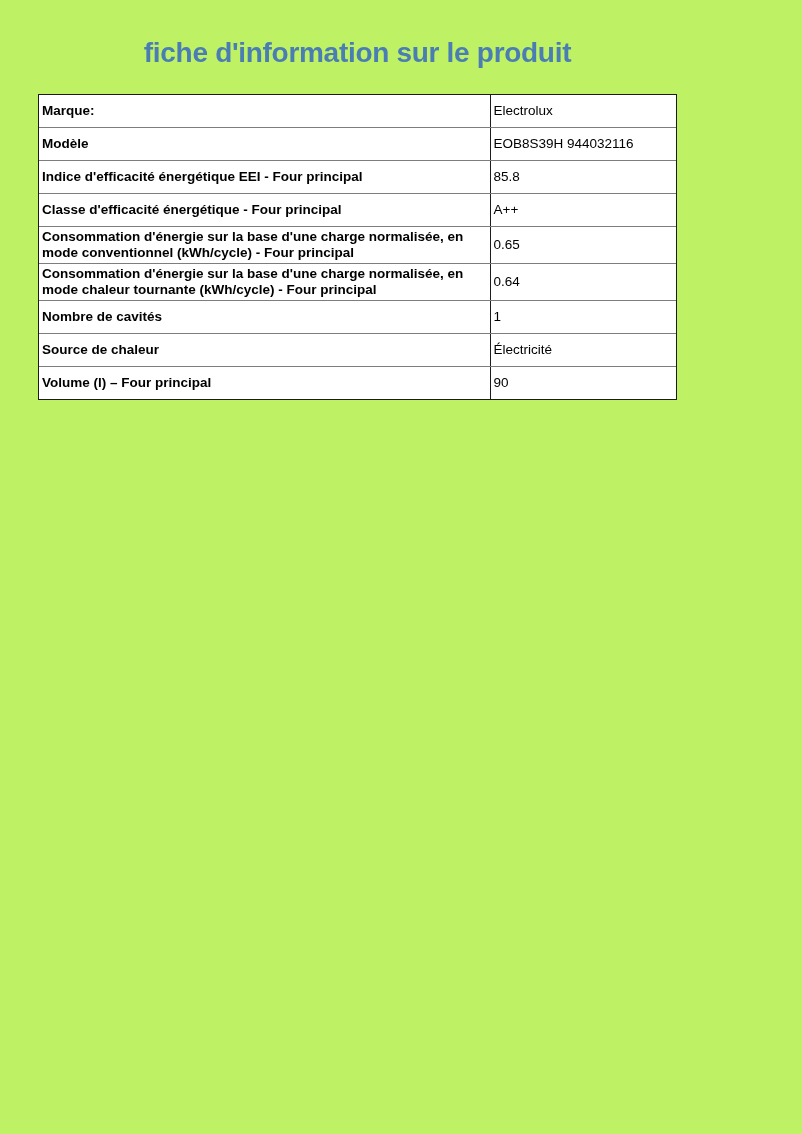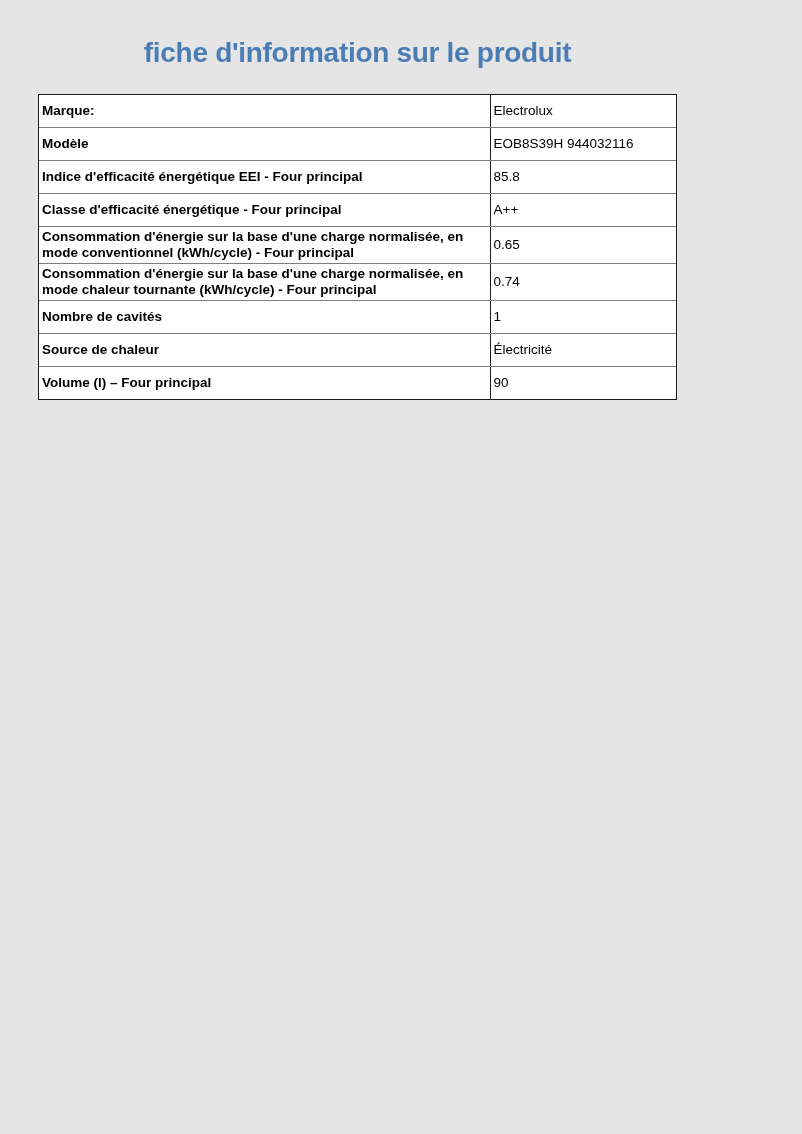--- a/index.html
+++ b/index.html
@@ -11,21 +11,21 @@
     width: 802px;
     height: 1134px;
     font-family: "Liberation Sans", sans-serif;
     color: #000000;
     overflow: hidden;
   }
   .page {
     position: relative;
     width: 802px;
     height: 1134px;
-    background: #e5e5e5;
+    background: #bef264;
   }
   .title {
     width: 639px;
     margin: 0;
     position: absolute;
     left: 38px;
     top: 38px;
     text-align: center;
     font-size: 28px;
     line-height: 30px;
@@ -98,21 +98,21 @@
     <td class="value">A++</td>
   </tr>
 
   <tr>
     <td class="label">Consommation d'énergie sur la base d'une charge normalisée, en mode conventionnel (kWh/cycle) - Four principal</td>
     <td class="value">0.65</td>
   </tr>
 
   <tr>
     <td class="label">Consommation d'énergie sur la base d'une charge normalisée, en mode chaleur tournante (kWh/cycle) - Four principal</td>
-    <td class="value">0.74</td>
+    <td class="value">0.64</td>
   </tr>
 
   <tr>
     <td class="label">Nombre de cavités</td>
     <td class="value">1</td>
   </tr>
 
   <tr>
     <td class="label">Source de chaleur</td>
     <td class="value">Électricité</td>

